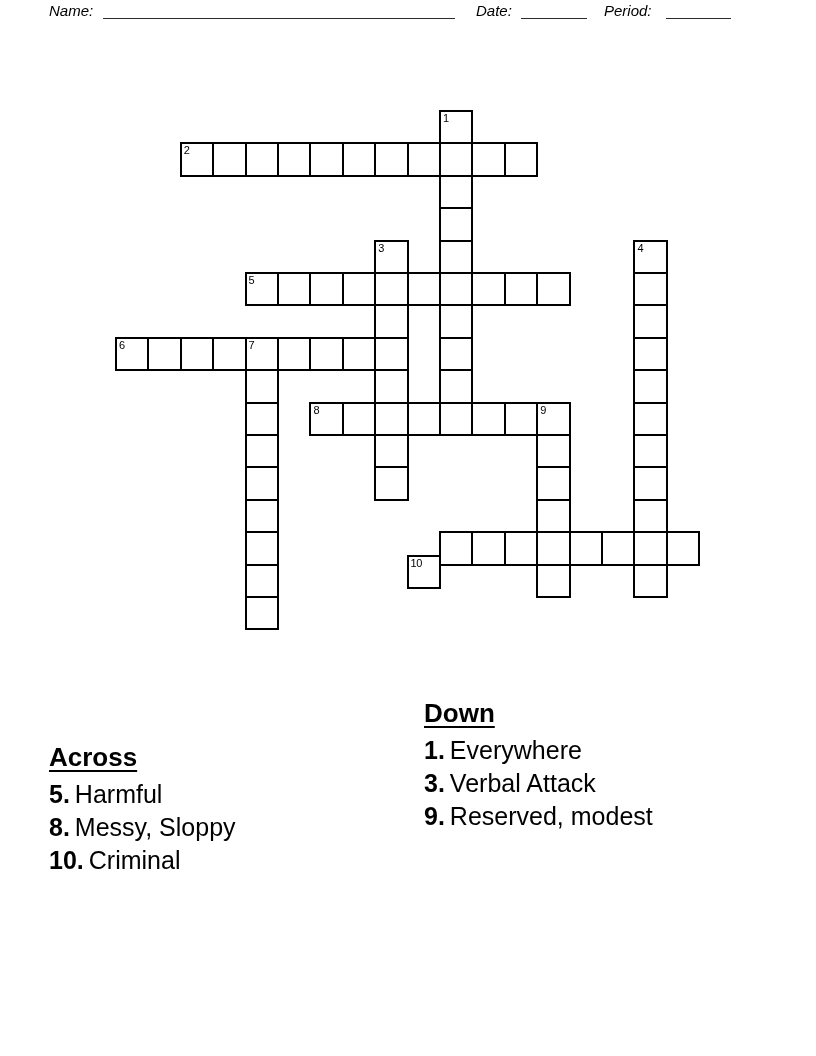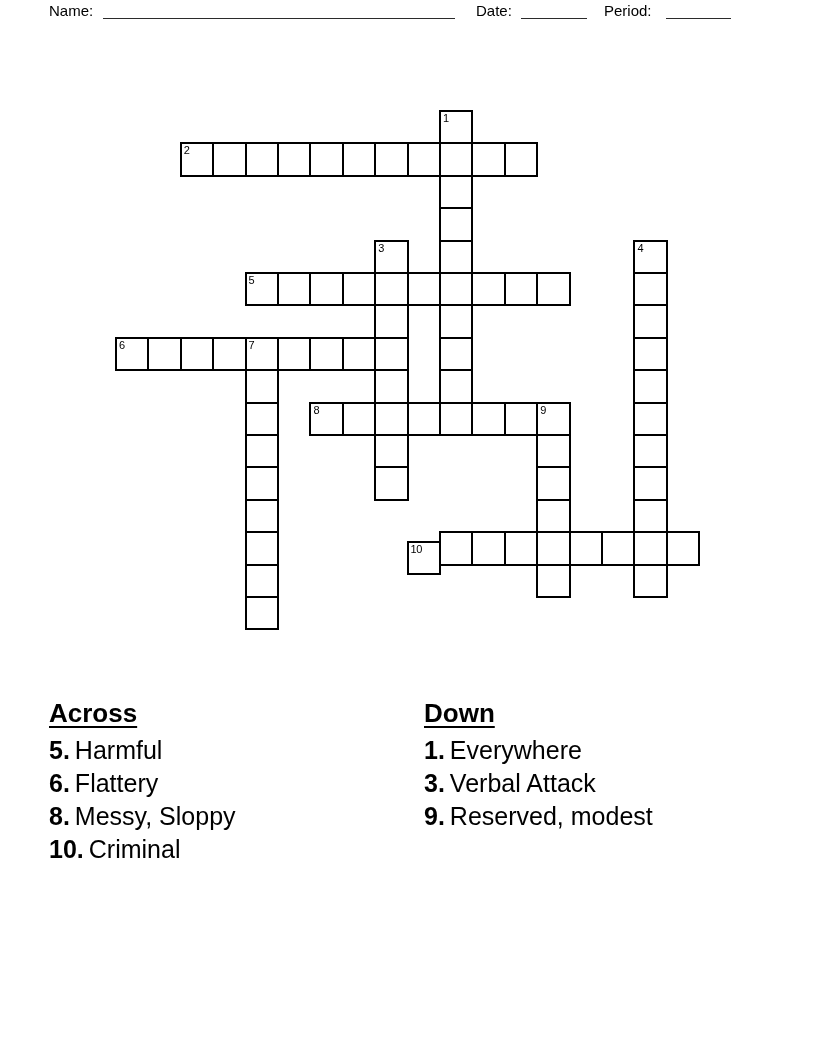--- a/index.html
+++ b/index.html
@@ -1,36 +1,36 @@
 <!DOCTYPE html>
 <html><head>
 <meta charset="utf-8">
 <style>
   html,body { margin:0; padding:0; background:#fff; }
   .page {
     position:relative; width:816px; height:1056px; background:#ffffff;
     font-family:"Liberation Sans", sans-serif; color:#000; overflow:hidden;
   }
-  .hdr-label { position:absolute; top:2px; font-size:15px; white-space:nowrap; }
+  .hdr-label { position:absolute; top:2px; font-size:15px; white-space:nowrap;font-style:italic; }
   .blank-line { position:absolute; top:3px; height:15px; border-bottom:1.5px solid #2b2b2b; }
   .page-title {
     position:absolute; top:33px; left:0; right:0; text-align:center;
     font-size:47px; letter-spacing:-0.5px; font-weight:400; line-height:1.2;
   }
   #grid { position:absolute; }
   .cell {
     position:absolute; box-sizing:border-box; background:#fff;
     border:2px solid #000;
   }
   .cell-num {
     position:absolute; top:0px; left:2px; font-size:11px; line-height:12px;
     letter-spacing:-0.5px; color:#000;
   }
   .clues-col { position:absolute; top:698px; }
-  .clues-col.across { left:49px;  width:340px; }
+  .clues-col.across { left:49px;  width:340px;margin-top:44px; }
   .clues-col.down   { left:412px; width:300px;margin-left:12px; }
   .clue-heading {
     margin:0 0 7px 0; font-size:26px; font-weight:700;
     text-decoration:underline; text-decoration-thickness:2px; text-underline-offset:4px;
     line-height:1.2;
   }
   .clue { font-size:25px; line-height:28px; margin:0 0 5px 0; }
   .clue-num { font-weight:700; margin-right:5px; }
 </style>
 </head>
@@ -136,36 +136,35 @@
       <div class="cell" style="left: 356.4px; top: 291.6px; width: 34.4px; height: 34.4px;"></div>
       <div class="cell" style="left: 388.8px; top: 291.6px; width: 34.4px; height: 34.4px;"></div>
       <div class="cell" style="left: 421.2px; top: 291.6px; width: 34.4px; height: 34.4px;">
         <span class="cell-num">9</span>
       </div>
       <div class="cell" style="left: 421.2px; top: 324px; width: 34.4px; height: 34.4px;"></div>
       <div class="cell" style="left: 421.2px; top: 356.4px; width: 34.4px; height: 34.4px;"></div>
       <div class="cell" style="left: 421.2px; top: 388.8px; width: 34.4px; height: 34.4px;"></div>
       <div class="cell" style="left: 421.2px; top: 421.2px; width: 34.4px; height: 34.4px;"></div>
       <div class="cell" style="left: 421.2px; top: 453.6px; width: 34.4px; height: 34.4px;"></div>
-      <div class="cell" style="left: 291.6px; top: 431px; width: 34.4px; height: 34.4px;">
+      <div class="cell" style="left: 291.6px; top: 445px; width: 34.4px; height: 34.4px;">
         <span class="cell-num">10</span>
       </div>
       <div class="cell" style="left: 324px; top: 421.2px; width: 34.4px; height: 34.4px;"></div>
       <div class="cell" style="left: 356.4px; top: 421.2px; width: 34.4px; height: 34.4px;"></div>
       <div class="cell" style="left: 388.8px; top: 421.2px; width: 34.4px; height: 34.4px;"></div>
       <div class="cell" style="left: 453.6px; top: 421.2px; width: 34.4px; height: 34.4px;"></div>
       <div class="cell" style="left: 486px; top: 421.2px; width: 34.4px; height: 34.4px;"></div>
       <div class="cell" style="left: 550.8px; top: 421.2px; width: 34.4px; height: 34.4px;"></div>
     </div>
 
   <div class="clues-col across">
     <h2 class="clue-heading">Across</h2>
     <div id="across-list">
         <div class="clue"><span class="clue-num">5.</span><span class="clue-text">Harmful</span></div>
-        <div class="clue"><span class="clue-num">6.</span><span class="clue-text">Flattery</span></div>
         <div class="clue"><span class="clue-num">8.</span><span class="clue-text">Messy, Sloppy</span></div>
         <div class="clue"><span class="clue-num">10.</span><span class="clue-text">Criminal</span></div>
       </div>
   </div>
 
   <div class="clues-col down">
     <h2 class="clue-heading">Down</h2>
     <div id="down-list">
         <div class="clue"><span class="clue-num">1.</span><span class="clue-text">Everywhere</span></div>
         <div class="clue"><span class="clue-num">3.</span><span class="clue-text">Verbal Attack</span></div>

